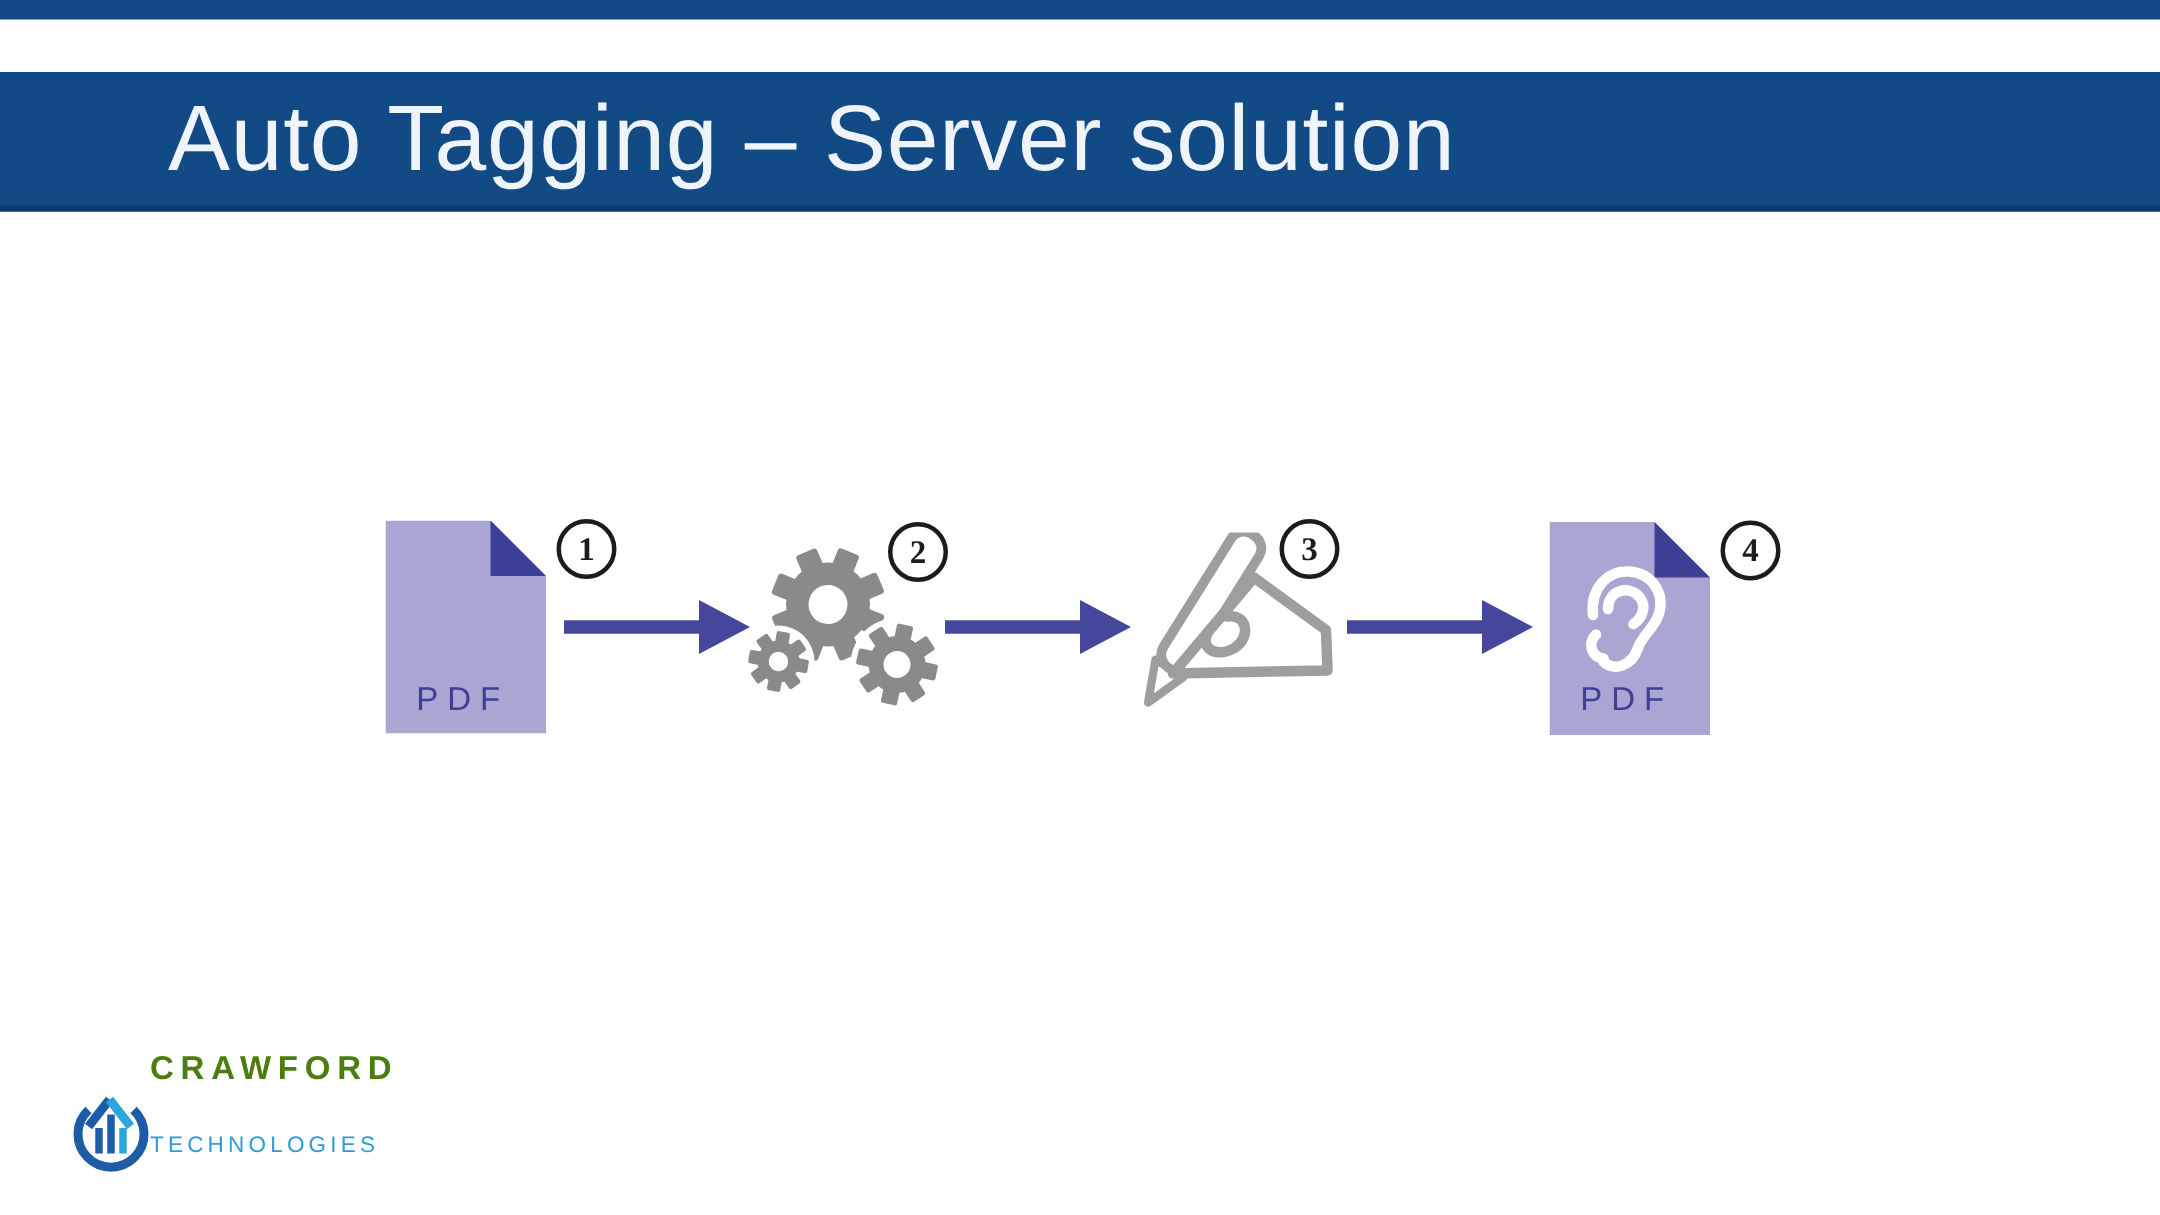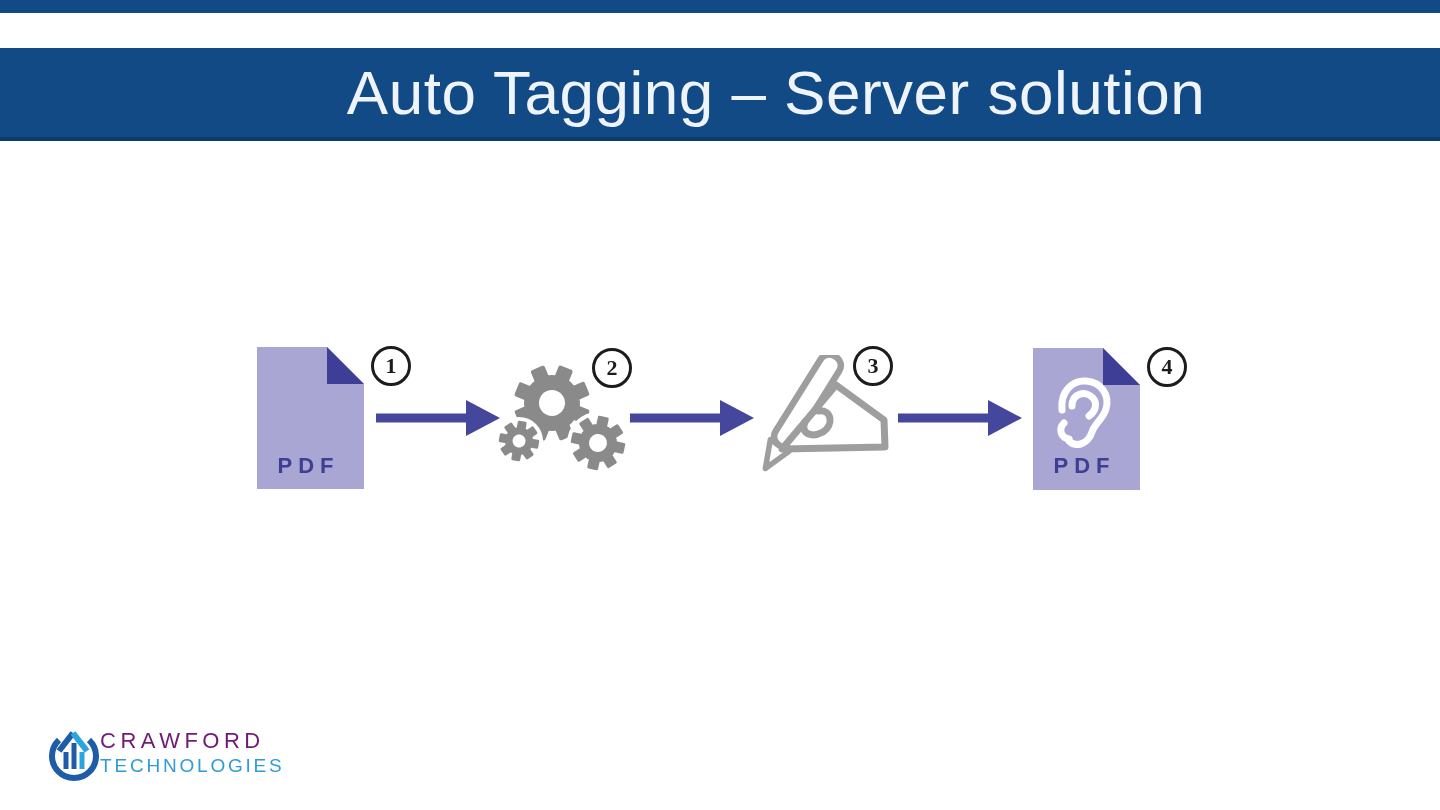--- a/index.html
+++ b/index.html
@@ -3,46 +3,46 @@
 <meta charset="utf-8">
 <style>
   html,body{margin:0;padding:0;background:#ffffff;}
   .slide{
     position:relative;width:1440px;height:810px;background:#ffffff;
     font-family:"Liberation Sans",sans-serif;overflow:hidden;
   }
   .topstrip{position:absolute;left:0;top:0;width:1440px;height:13px;background:#114A85;}
   .titlebar{
     position:absolute;left:0;top:48px;width:1440px;height:89px;background:#114A85;
-    border-bottom:4px solid #0B3B68;display:flex;align-items:center;justify-content:center;
+    border-bottom:4px solid #0B3B68;display:flex;align-items:center;
   }
   .title{
     margin:0;padding-left:112px;font-weight:300;font-size:62px;letter-spacing:0.5px;
     color:#EEF4FA;white-space:nowrap;
   }
   .abs{position:absolute;}
   .badge{
     position:absolute;width:34px;height:34px;border:3px solid #1C1C1C;border-radius:50%;
     background:#ffffff;display:flex;align-items:center;justify-content:center;
     font-family:"Liberation Serif",serif;font-weight:700;font-size:22px;color:#1C1C1C;
   }
   .pdf-label{
-    position:absolute;width:98px;text-align:center;font-weight:700;font-size:22px;
+    position:absolute;width:98px;text-align:center;font-weight:400;font-size:22px;
     color:#3E3E94;letter-spacing:6px;padding-left:5px;box-sizing:border-box;
   }
   .caption{
     position:absolute;left:328px;top:585px;font-weight:700;font-size:16.5px;color:#0A0A0A;
     white-space:nowrap;
   }
   .logo-line1{
-    position:absolute;left:100px;top:728px;font-weight:400;font-size:22px;
-    letter-spacing:4.5px;color:#701a75;white-space:nowrap;
+    position:absolute;left:100px;top:699px;font-weight:700;font-size:22px;
+    letter-spacing:4.5px;color:#4d7c0f;white-space:nowrap;
   }
   .logo-line2{
-    position:absolute;left:100px;top:755px;font-weight:500;font-size:19px;
+    position:absolute;left:100px;top:755px;font-weight:500;font-size:15px;
     letter-spacing:2.8px;color:#2F9BD8;white-space:nowrap;
   }
 </style>
 </head>
 <body>
 
 <div class="slide">
 
   <div class="topstrip"></div>
 

